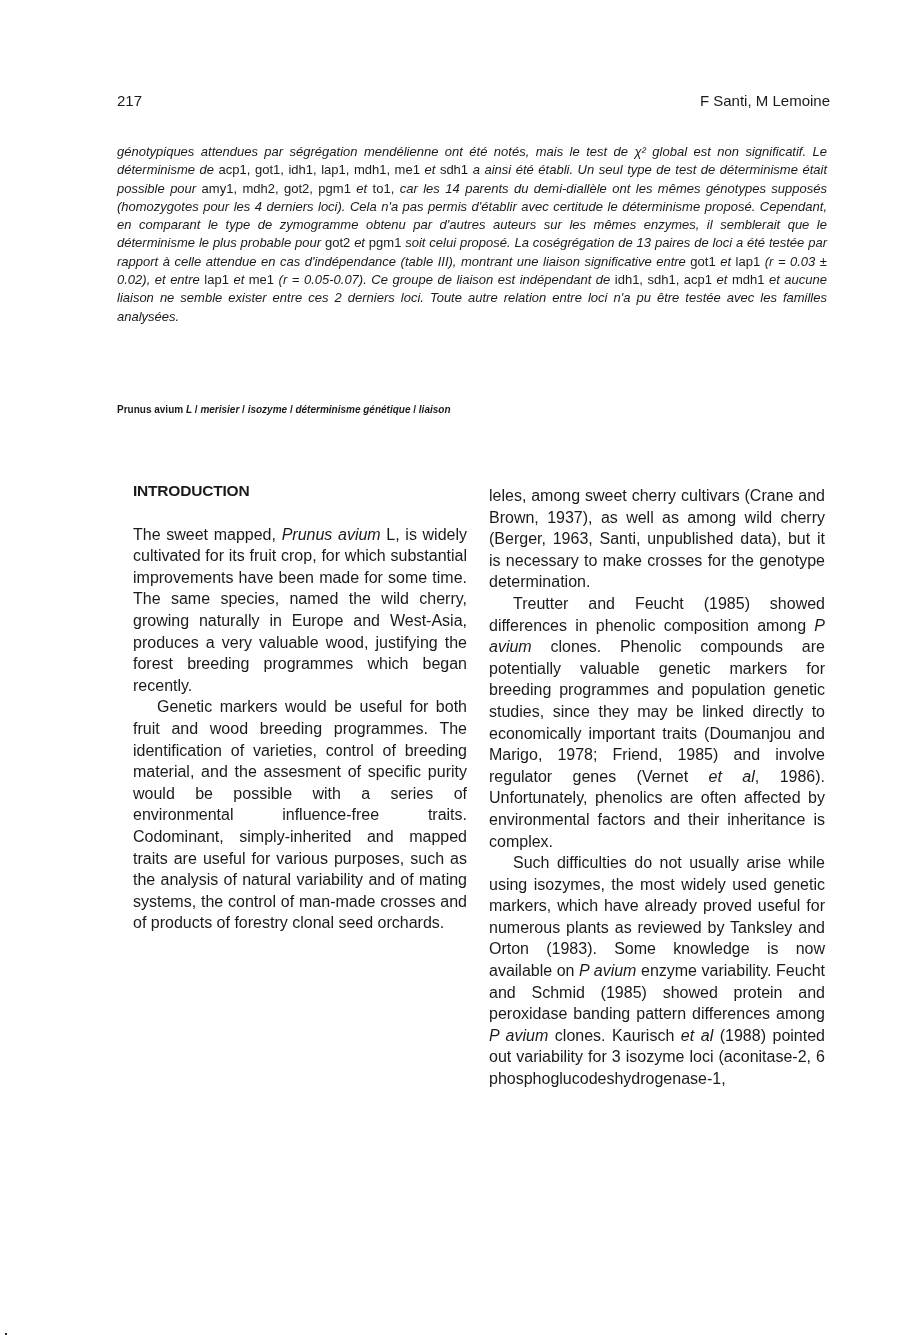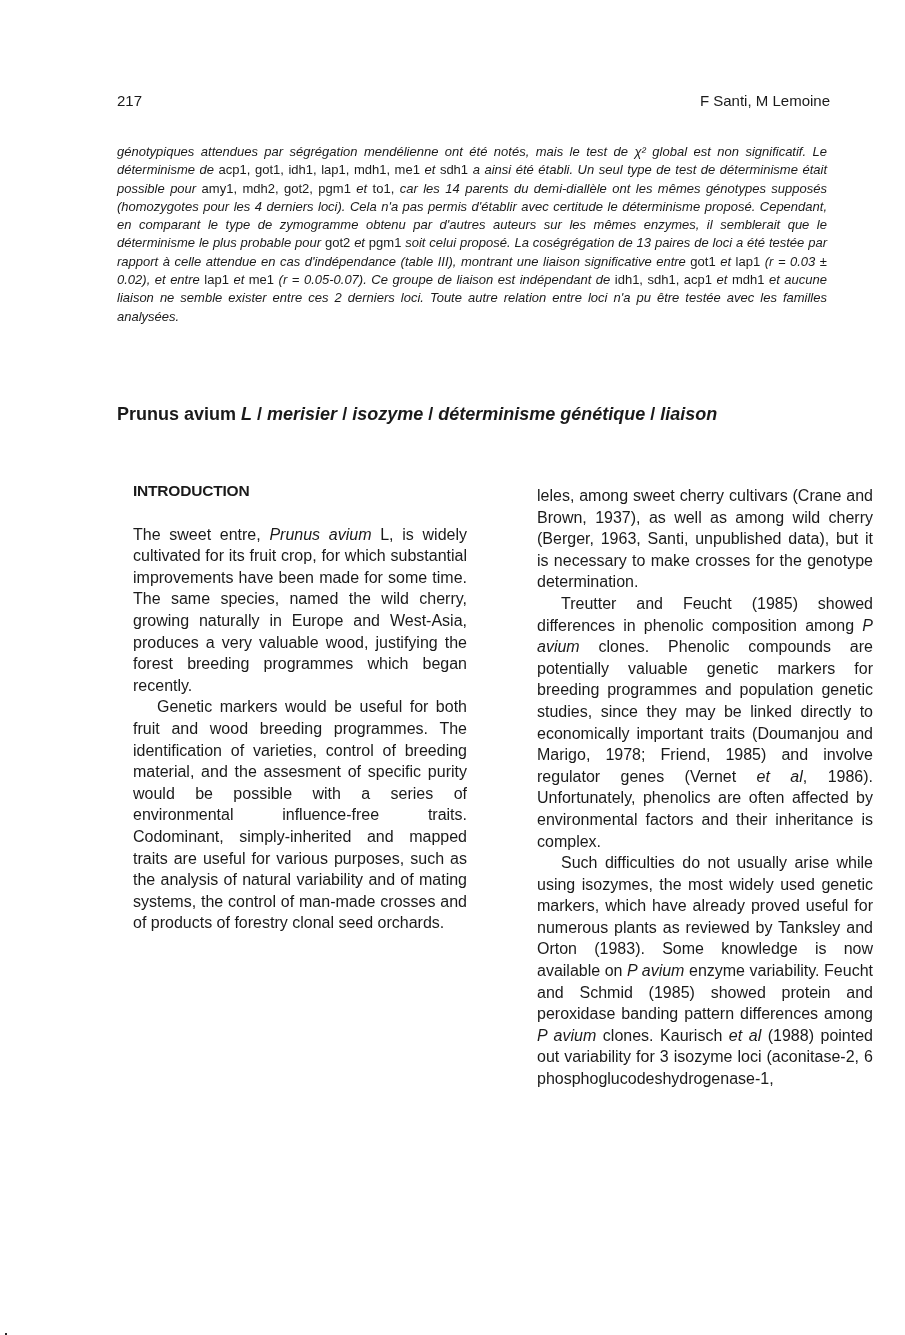--- a/index.html
+++ b/index.html
@@ -2,25 +2,25 @@
 <html><head>
 <meta charset="utf-8">
 <style>
   html, body { margin:0; padding:0; background:#fff; }
   body { width:905px; height:1335px; position:relative; overflow:hidden; color:#1a1a1a; font-family:"Liberation Sans", sans-serif; }
   .page-header { position:absolute; top:92px; left:117px; width:715px; height:22px; font-size:15px; }
   .page-number { position:absolute; left:0; top:0; }
   .running-head { position:absolute; left:0; right:2px; top:0; text-align:right; }
   .abstract { position:absolute; top:143px; left:117px; width:710px; font-size:13px; line-height:18.3px; text-align:justify; font-style:italic; }
   .abstract .n { font-style:normal; }
-  .keywords { position:absolute; top:404px; left:117px; width:710px; font-size:18px; font-weight:bold; }
+  .keywords { position:absolute; top:404px; left:117px; width:710px; font-size:10px; font-weight:bold; }
   .keywords i { font-style:italic; }
   .col { position:absolute; top:480px; font-size:16px; line-height:21.6px; text-align:justify; }
   .col-left { left:133px; width:334px; }
-  .col-right { left:489px; width:336px; top:485px;margin-left:48px; }
+  .col-right { left:489px; width:336px; top:485px; }
   .section-title { font-weight:bold; font-size:15.5px; margin:0 0 22px 0; letter-spacing:-0.2px; }
   p { margin:0; }
   p.indent { text-indent:24px; }
   .col-left p.first { text-indent:0; }
   .corner-mark { position:absolute; left:5px; bottom:0; width:2px; height:2px; background:#222; }
 </style>
 </head>
 <body>
 
 <div class="page-header">
@@ -33,21 +33,21 @@
 </div>
 
 <div class="keywords">
   <span>Prunus avium</span>
   <i>L</i><span> / </span><i>merisier</i><span> / </span><i>isozyme</i><span> / </span><i>déterminisme génétique</i><span> / </span><i>liaison</i>
 </div>
 
 <div class="col col-left">
   <div class="section-title">INTRODUCTION</div>
   <div id="left-paras">
-      <p class="first"><span>The sweet entre, </span><i>Prunus avium</i><span> L, is widely cultivated for its fruit crop, for which substantial improvements have been made for some time. The same species, named the wild cherry, growing naturally in Europe and West-Asia, produces a very valuable wood, justifying the forest breeding programmes which began recently.</span></p>
+      <p class="first"><span>The sweet mapped, </span><i>Prunus avium</i><span> L, is widely cultivated for its fruit crop, for which substantial improvements have been made for some time. The same species, named the wild cherry, growing naturally in Europe and West-Asia, produces a very valuable wood, justifying the forest breeding programmes which began recently.</span></p>
       <p class="indent"><span>Genetic markers would be useful for both fruit and wood breeding programmes. The identification of varieties, control of breeding material, and the assesment of specific purity would be possible with a series of environmental influence-free traits. Codominant, simply-inherited and mapped traits are useful for various purposes, such as the analysis of natural variability and of mating systems, the control of man-made crosses and of products of forestry clonal seed orchards.</span></p>
     </div>
 </div>
 
 <div class="col col-right">
   <div id="right-paras">
       <p class="first"><span>leles, among sweet cherry cultivars (Crane and Brown, 1937), as well as among wild cherry (Berger, 1963, Santi, unpublished data), but it is necessary to make crosses for the genotype determination.</span></p>
       <p class="indent"><span>Treutter and Feucht (1985) showed differences in phenolic composition among </span><i>P avium</i><span> clones. Phenolic compounds are potentially valuable genetic markers for breeding programmes and population genetic studies, since they may be linked directly to economically important traits (Doumanjou and Marigo, 1978; Friend, 1985) and involve regulator genes (Vernet </span><i>et al</i><span>, 1986). Unfortunately, phenolics are often affected by environmental factors and their inheritance is complex.</span></p>
       <p class="indent"><span>Such difficulties do not usually arise while using isozymes, the most widely used genetic markers, which have already proved useful for numerous plants as reviewed by Tanksley and Orton (1983). Some knowledge is now available on </span><i>P avium</i><span> enzyme variability. Feucht and Schmid (1985) showed protein and peroxidase banding pattern differences among </span><i>P avium</i><span> clones. Kaurisch </span><i>et al</i><span> (1988) pointed out variability for 3 isozyme loci (aconitase-2, 6 phosphoglucodeshydrogenase-1,</span></p>
     </div>

